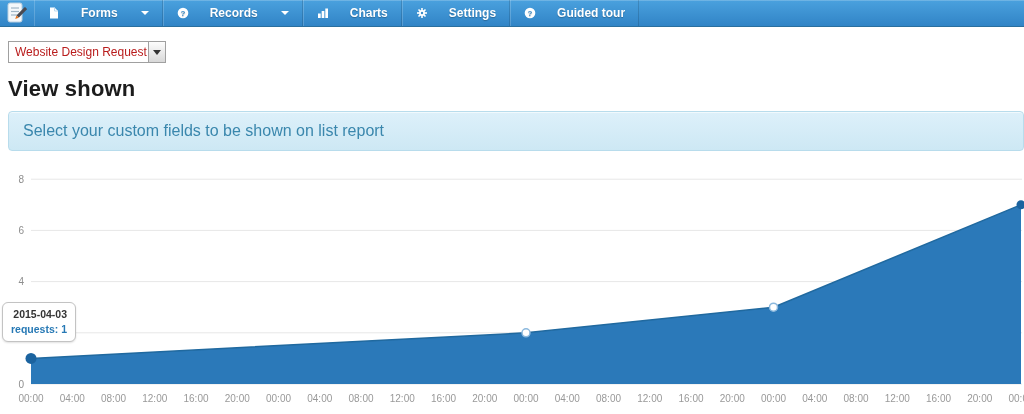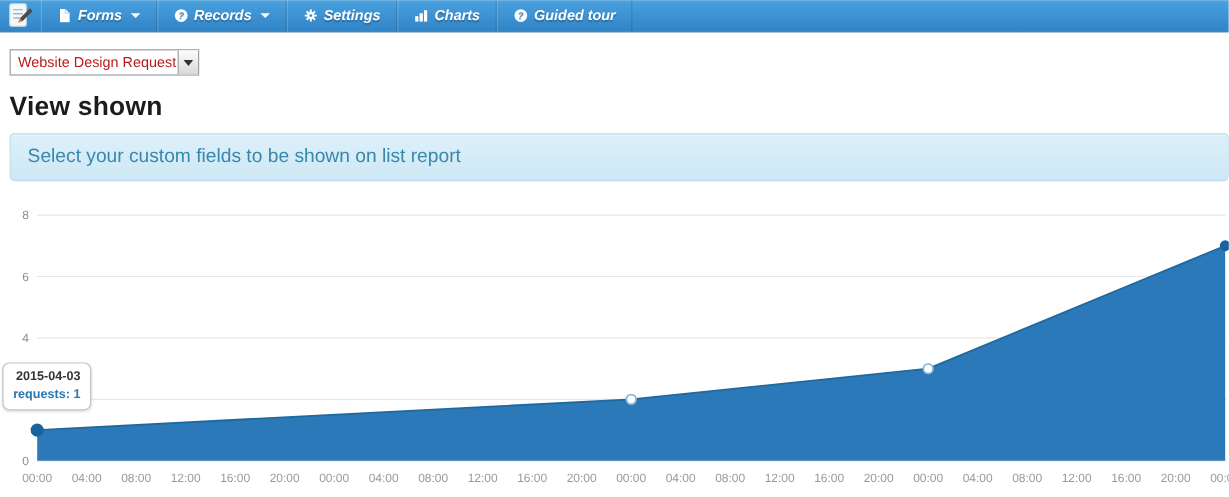--- a/index.html
+++ b/index.html
@@ -6,26 +6,26 @@
   html,body { width: 1024px; height: 414px; overflow: hidden;
     background: #fff; font-family: "Liberation Sans", sans-serif; }
 
   
   .navbar { height: 27px; width: 100%;
     background: linear-gradient(#4aa1de, #3184c6);
     border-bottom: 1px solid #2a6f9e;
     box-shadow: inset 0 1px 0 rgba(255,255,255,.2);
     display: flex; align-items: stretch; }
   .brand { width: 34px; display: flex; align-items: center; justify-content: center; }
-  .nav-item { display: flex; align-items: center; gap: 5px;
+  .nav-item { display: flex; align-items: center; gap: 21px;
     padding: 0 13px; cursor: pointer;
     border-left: 1px solid rgba(255,255,255,.18);
     border-right: 1px solid rgba(0,0,0,.14);
     color: #fff; font-size: 12px; font-weight: bold;
-    text-shadow: 0 1px 1px rgba(0,0,0,.25); white-space: nowrap; font-style: italic; }
+    text-shadow: 0 1px 1px rgba(0,0,0,.25); white-space: nowrap; }
   .nav-icon { display: inline-flex; width: 12px; height: 12px; }
   .caret { display: inline-block; width: 0; height: 0; margin-left: 2px;
     border-left: 4px solid transparent; border-right: 4px solid transparent;
     border-top: 4px solid #fff; }
 
   
   .content { padding: 0 0 0 8px; }
 
   .select-ctl { margin-top: 14px; width: 158px; height: 22px;
     border: 1px solid #a0a0a0; background: #fff; display: flex;
@@ -92,43 +92,43 @@
             <circle cx="6" cy="6" r="5.3" fill="#fff"></circle>
             <text x="6" y="8.7" text-anchor="middle" font-size="8" font-weight="bold" fill="#3a8bc8" font-family="Liberation Sans, sans-serif">?</text>
           </svg>
         </span>
         <span>Records</span>
         <span class="caret"></span>
       </div>
       <div class="nav-item">
         <span class="nav-icon">
           <svg viewBox="0 0 12 12" width="12" height="12">
+            <g fill="#fff">
+              <rect x="1" y="6.5" width="2.7" height="4.5"></rect>
+              <rect x="4.65" y="4" width="2.7" height="7"></rect>
+              <rect x="8.3" y="1.5" width="2.7" height="9.5"></rect>
+            </g>
+          </svg>
+        </span>
+        <span>Charts</span>
+      </div>
+      <div class="nav-item">
+        <span class="nav-icon">
+          <svg viewBox="0 0 12 12" width="12" height="12">
             <g stroke="#fff" stroke-width="1.6">
               <line x1="6" y1="1" x2="6" y2="11"></line>
               <line x1="1" y1="6" x2="11" y2="6"></line>
               <line x1="2.5" y1="2.5" x2="9.5" y2="9.5"></line>
               <line x1="9.5" y1="2.5" x2="2.5" y2="9.5"></line>
             </g>
             <circle cx="6" cy="6" r="2.9" fill="#fff"></circle>
             <circle cx="6" cy="6" r="1.2" fill="#3a8bc8"></circle>
           </svg>
         </span>
         <span>Settings</span>
-      </div>
-      <div class="nav-item">
-        <span class="nav-icon">
-          <svg viewBox="0 0 12 12" width="12" height="12">
-            <g fill="#fff">
-              <rect x="1" y="6.5" width="2.7" height="4.5"></rect>
-              <rect x="4.65" y="4" width="2.7" height="7"></rect>
-              <rect x="8.3" y="1.5" width="2.7" height="9.5"></rect>
-            </g>
-          </svg>
-        </span>
-        <span>Charts</span>
       </div>
       <div class="nav-item">
         <span class="nav-icon">
           <svg viewBox="0 0 12 12" width="12" height="12">
             <circle cx="6" cy="6" r="5.3" fill="#fff"></circle>
             <text x="6" y="8.7" text-anchor="middle" font-size="8" font-weight="bold" fill="#3a8bc8" font-family="Liberation Sans, sans-serif">?</text>
           </svg>
         </span>
         <span>Guided tour</span>
       </div>

